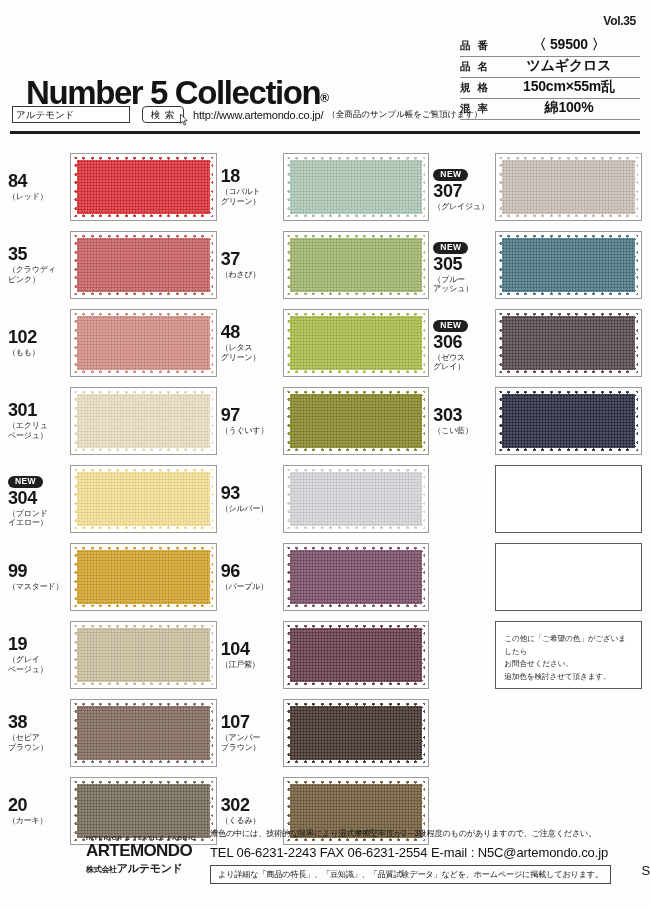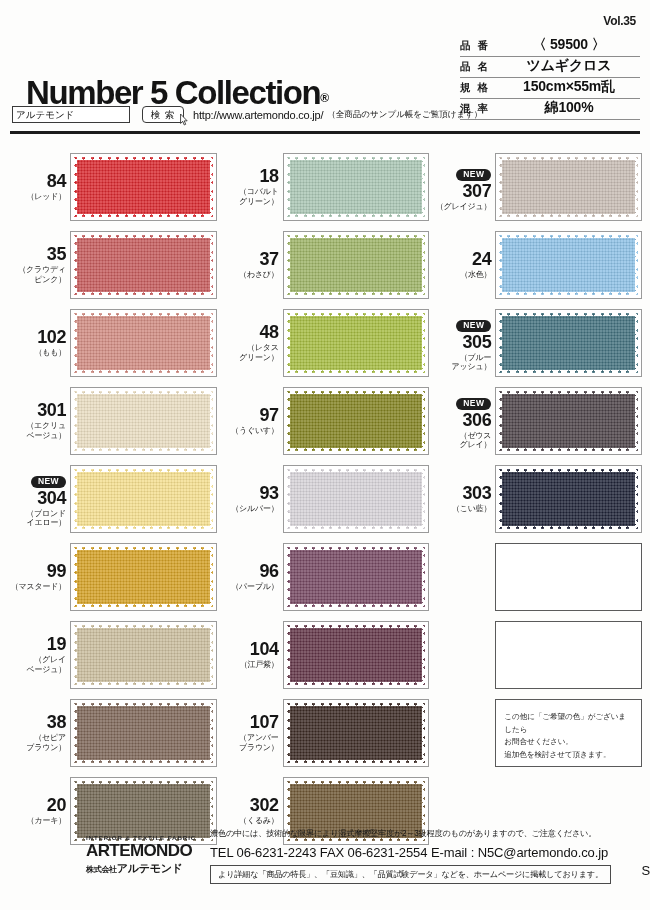--- a/index.html
+++ b/index.html
@@ -169,21 +169,21 @@
 
   .swatch-row {
     display: flex;
     align-items: center;
     height: 78px;
   }
 
   .labels {
     width: 62px;
     flex: 0 0 62px;
-    text-align: right;
+    text-align: left;
     padding-right: 4px;
     position: relative;
   }
   .badge-new {
     display: inline-block;
     background: #1f1f1f;
     color: #ffffff;
     font-size: 8.5px;
     font-weight: bold;
     letter-spacing: 0.4px;
@@ -637,33 +637,20 @@
           <div class="labels"><div class="badge-new">NEW</div><div class="code">307</div><div class="cname">（グレイジュ）</div></div>
           <div class="swatch">
             <div class="swatch-fill" style="--c: #c6bab3;"></div>
             <div class="pink-top"></div>
             <div class="pink-bottom"></div>
             <div class="pink-left"></div>
             <div class="pink-right"></div>
           </div>
         </div>
         <div class="swatch-row">
-          <div class="labels">
-            <div class="code">24</div>
-            <div class="cname">（水色）</div>
-          </div>
-          <div class="swatch">
-            <div class="swatch-fill" style="--c: #8cc0e5;"></div>
-            <div class="pink-top"></div>
-            <div class="pink-bottom"></div>
-            <div class="pink-left"></div>
-            <div class="pink-right"></div>
-          </div>
-        </div>
-        <div class="swatch-row">
           <div class="labels"><div class="badge-new">NEW</div><div class="code">305</div><div class="cname">（ブルー
 アッシュ）</div></div>
           <div class="swatch">
             <div class="swatch-fill" style="--c: #41707d;"></div>
             <div class="pink-top"></div>
             <div class="pink-bottom"></div>
             <div class="pink-left"></div>
             <div class="pink-right"></div>
           </div>
         </div>

